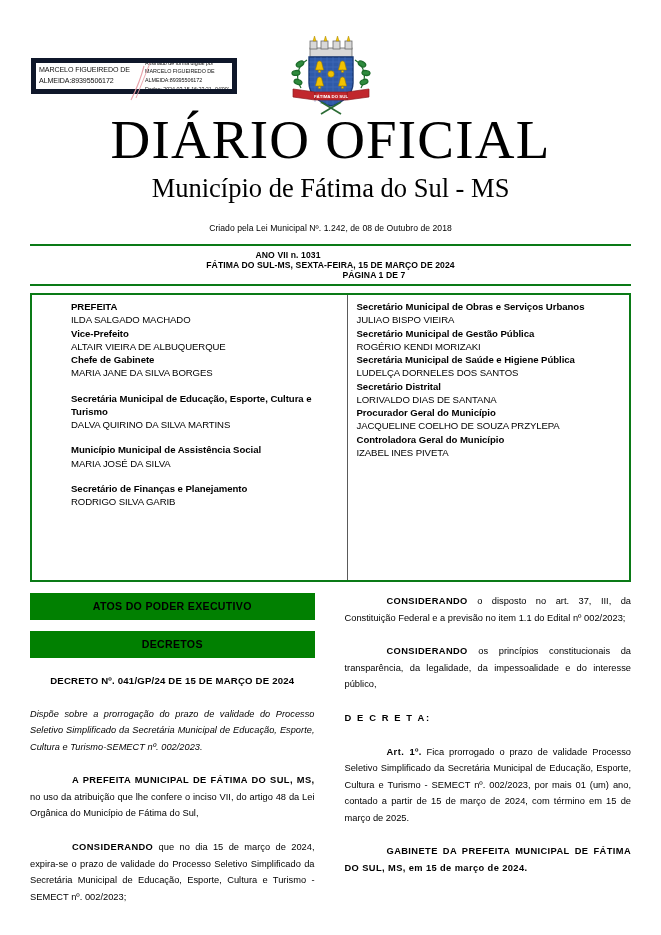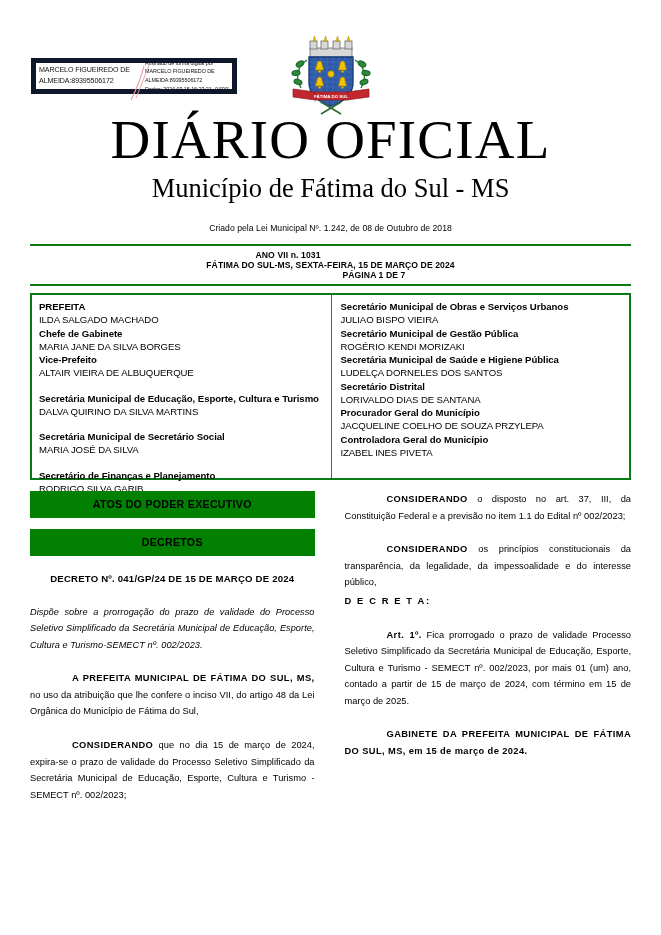--- a/index.html
+++ b/index.html
@@ -116,21 +116,22 @@
   .infobar .mid { flex: 1; text-align: center; }
   .infobar .left  { width: 150px; text-align: left; }
   .infobar .right { width: 150px; text-align: right; }
 
   
   .officials {
     margin-top: 7px;
     border: 2px solid #0a7a16;
     display: flex;
     box-sizing: border-box;
-    height: 187px;
+    height: 289px;
+    padding-left: 32px;
   }
   .officials-col {
     box-sizing: border-box;
     padding: 5px 6px 4px 7px;
     font-size: 9.6px;
     line-height: 1.38;
   }
   .officials-col.left  { width: 50%; }
   .officials-col.right { width: 50%; border-left: 1px solid #5a5a5a; padding-left: 9px; }
   .off-role {
@@ -190,21 +191,21 @@
     margin-top: 17px;
     text-align: justify;
     text-justify: inter-word;
   }
   .para .ind { display: inline-block; width: 42px; }
   .para b { font-weight: bold; letter-spacing: 0.4px; }
   .decreta {
     font-weight: bold;
     letter-spacing: 1.6px;
     font-size: 9.4px;
-    margin-top: 2px;
+    margin-top: 17px;
   }
   
   .col.right .para:first-child { margin-top: 0; }
 </style>
 </head>
 <body>
 
 <div class="page">
 
   <div class="sig-box">
@@ -300,33 +301,33 @@
   </div>
   <hr class="rule rule-bottom">
 
   <div class="officials">
     <div class="officials-col left">
       <div class="off-group">
         <div class="off-role">PREFEITA</div>
         <div class="off-name">ILDA SALGADO MACHADO</div>
       </div>
       <div class="off-group">
+        <div class="off-role">Vice-Prefeito</div>
+        <div class="off-name">ALTAIR VIEIRA DE ALBUQUERQUE</div>
+      </div>
+      <div class="off-group">
         <div class="off-role">Chefe de Gabinete</div>
         <div class="off-name">MARIA JANE DA SILVA BORGES</div>
-      </div>
-      <div class="off-group">
-        <div class="off-role">Vice-Prefeito</div>
-        <div class="off-name">ALTAIR VIEIRA DE ALBUQUERQUE</div>
       </div>
       <div class="off-group sp">
         <div class="off-role">Secretária Municipal de Educação, Esporte, Cultura e Turismo</div>
         <div class="off-name">DALVA QUIRINO DA SILVA MARTINS</div>
       </div>
       <div class="off-group sp">
-        <div class="off-role">Secretária Municipal de Secretário Social</div>
+        <div class="off-role">Município Municipal de Assistência Social</div>
         <div class="off-name">MARIA JOSÉ DA SILVA</div>
       </div>
       <div class="off-group sp">
         <div class="off-role">Secretário de Finanças e Planejamento</div>
         <div class="off-name">RODRIGO SILVA GARIB</div>
       </div>
     </div>
     <div class="officials-col right">
       <div class="off-group">
         <div class="off-role">Secretário Municipal de Obras e Serviços Urbanos</div>

